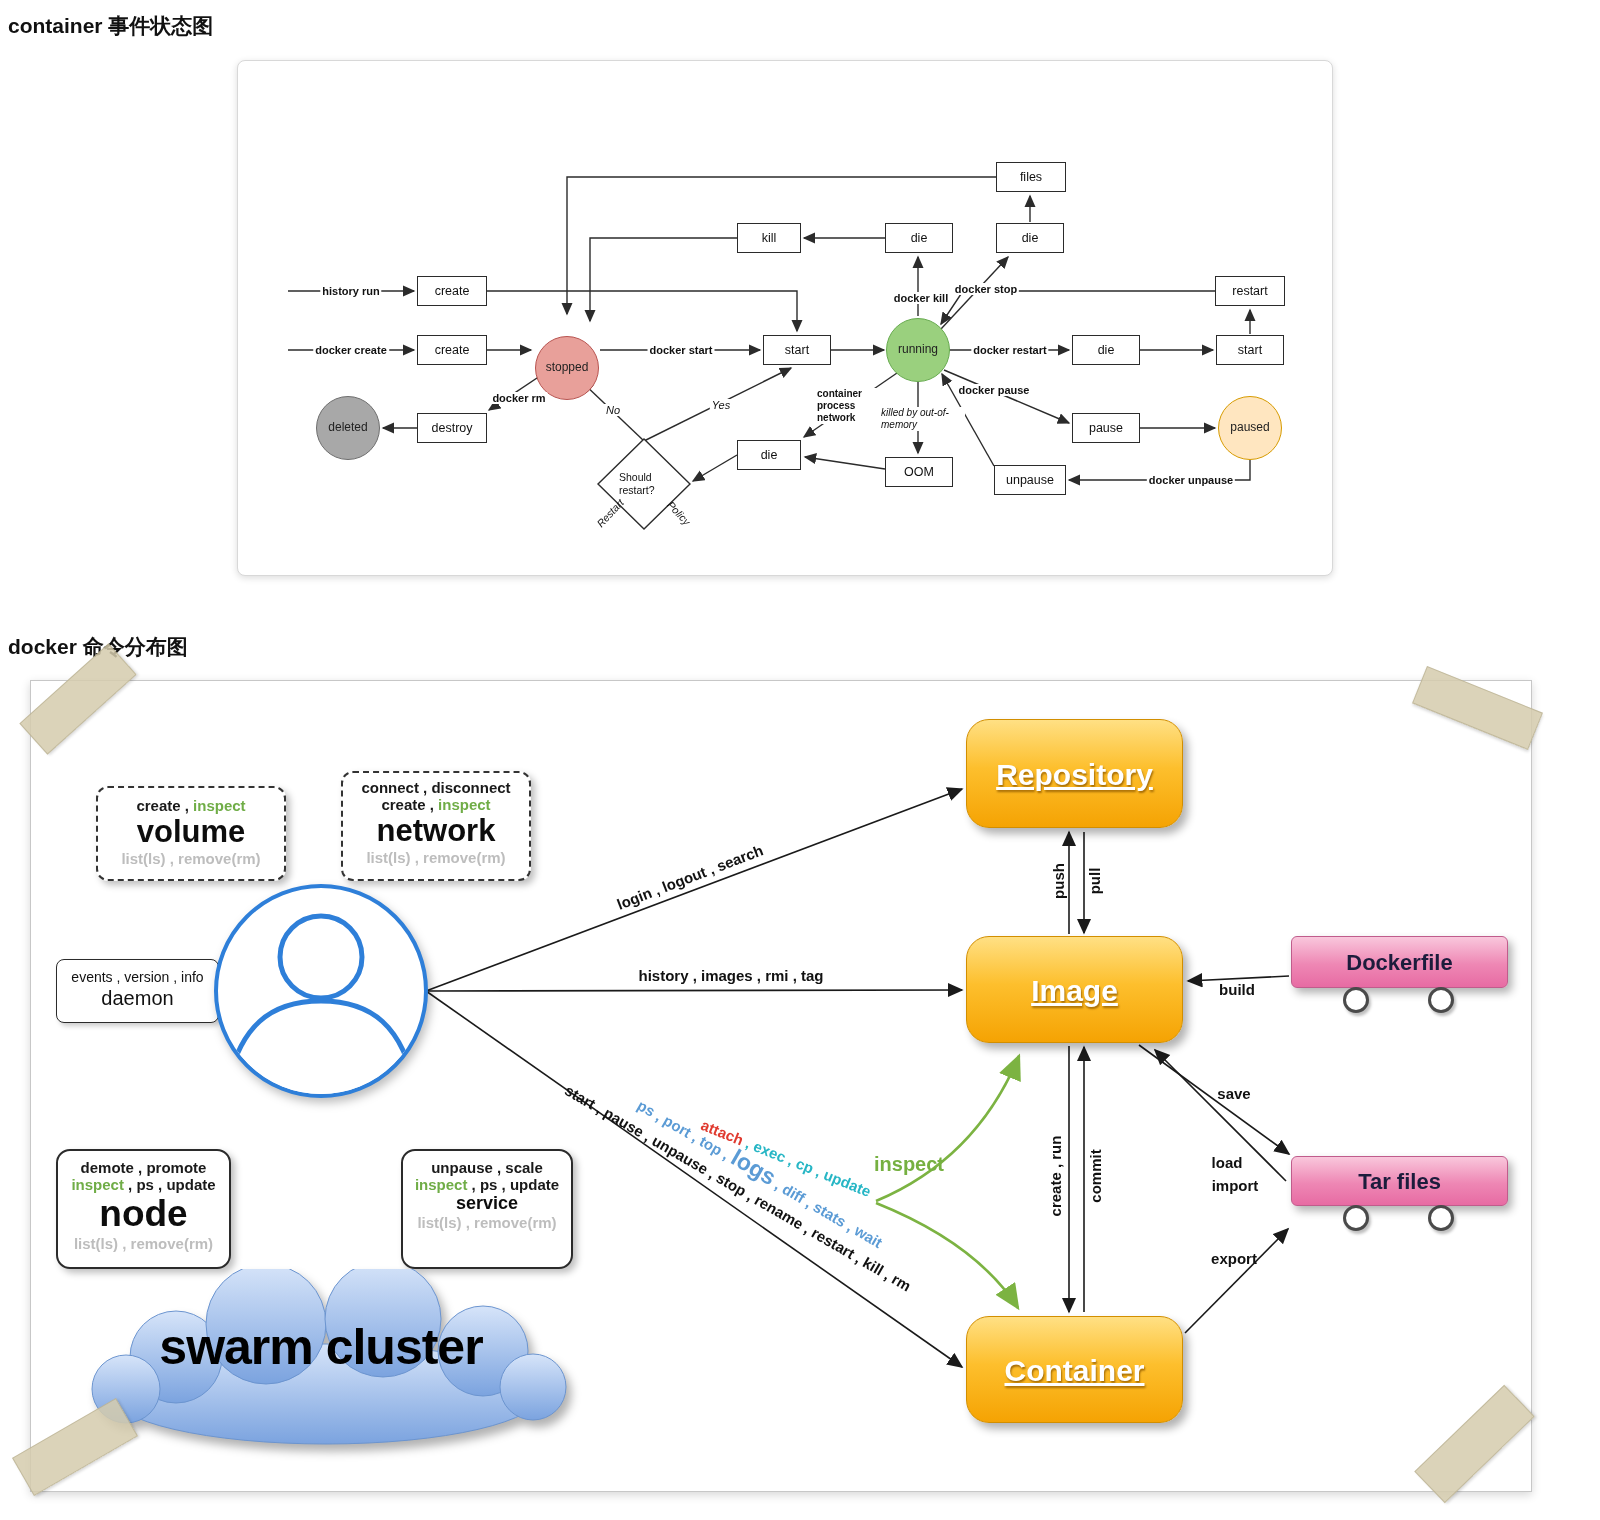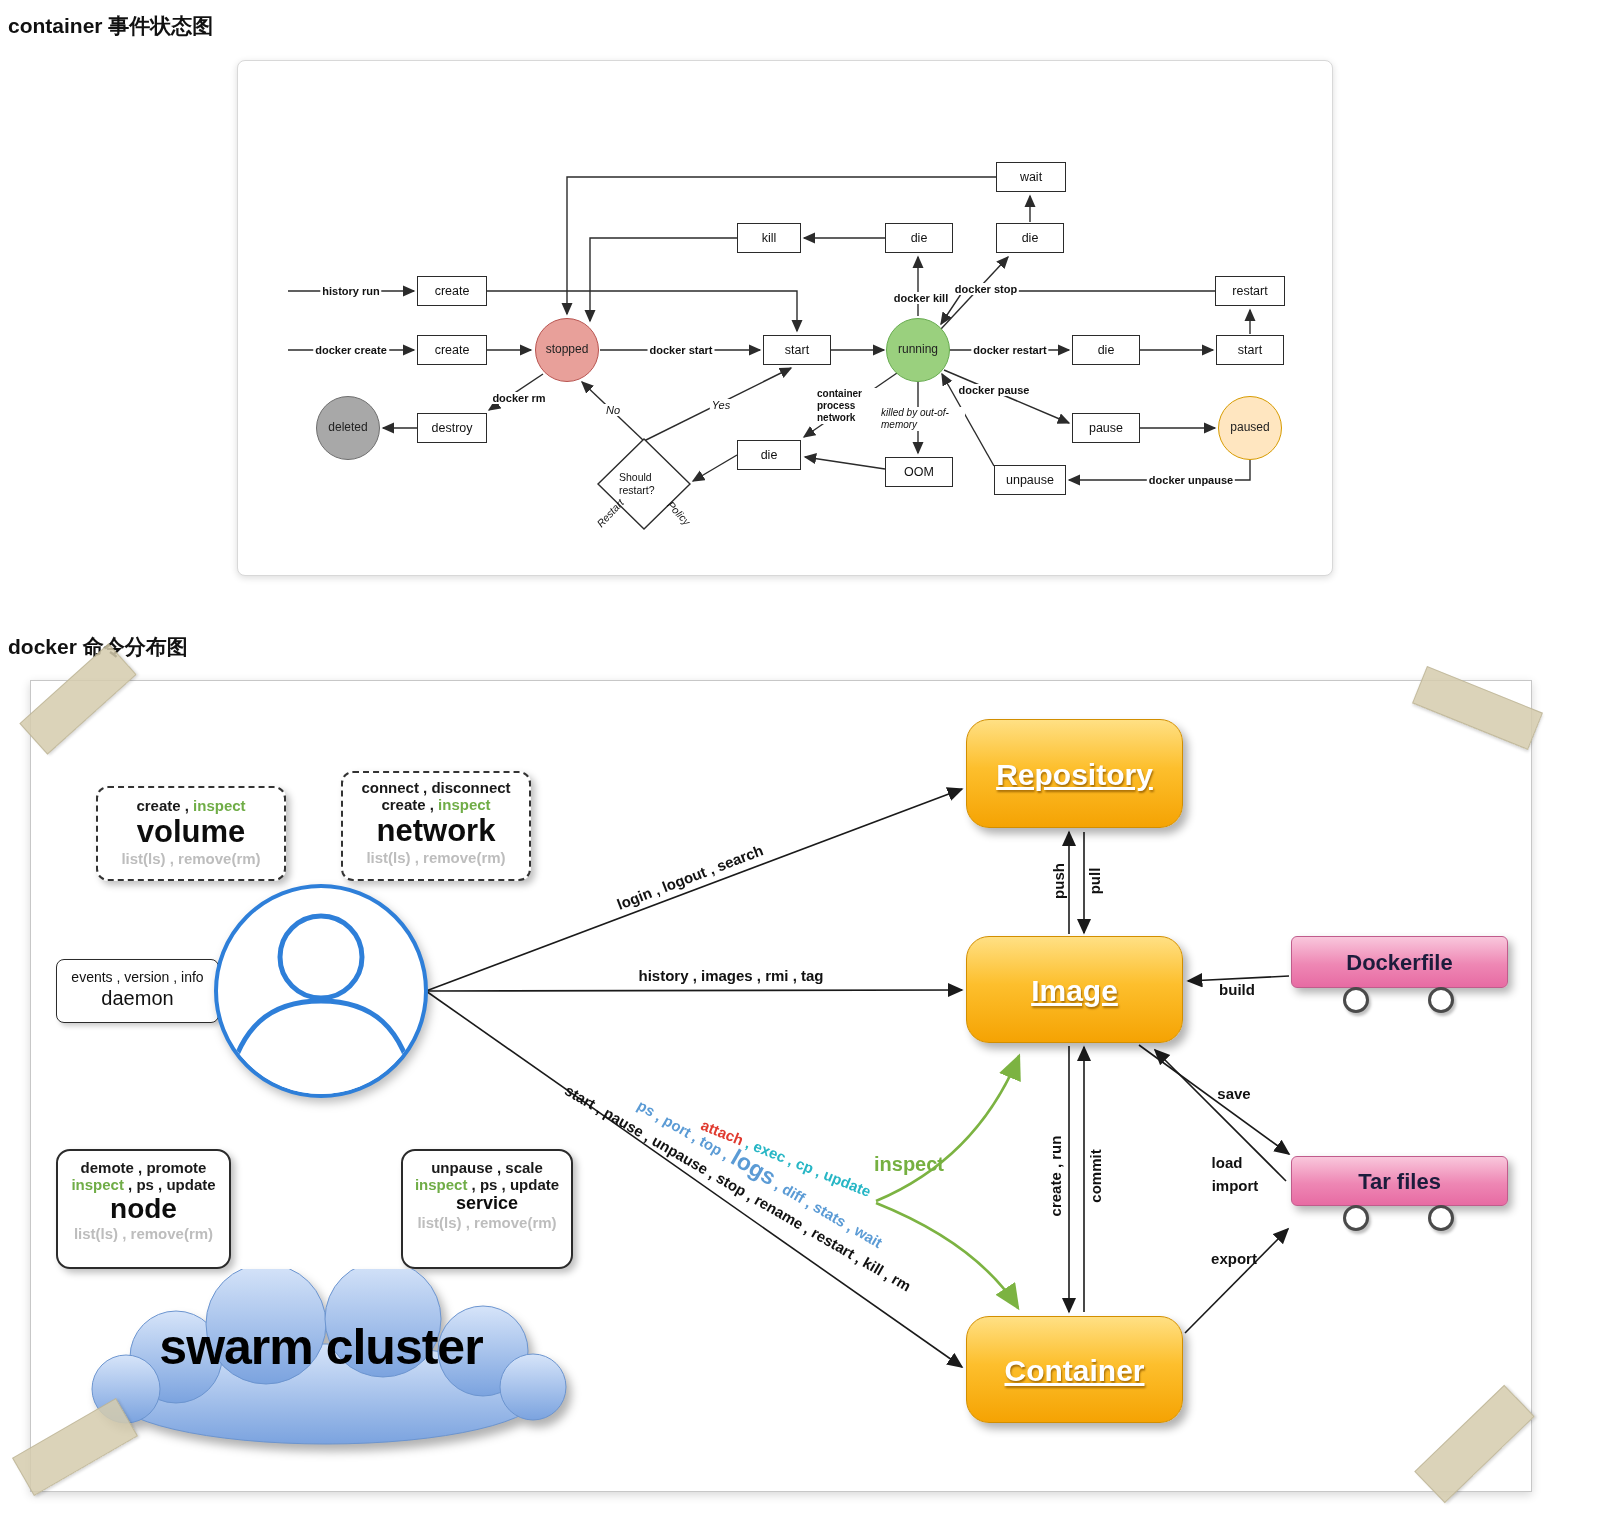--- a/index.html
+++ b/index.html
@@ -83,37 +83,37 @@
         <path d="M647 408 L567 396" marker-end="url(#a1)"></path>
         <path d="M499 394 L455 420" marker-end="url(#a1)"></path>
         <path d="M406 380 L344 321" marker-end="url(#a1)"></path>
         <path d="M406 380 L553 307" marker-end="url(#a1)"></path>
         <path d="M305 313 L251 349" marker-end="url(#a1)"></path>
         <path d="M179 367 H145" marker-end="url(#a1)"></path>
       </g>
       <polygon points="406,378 452,423 406,468 360,423" fill="#ffffff" stroke="#2b2b2b" stroke-width="1.4"></polygon>
     </svg>
 
-    <div class="sbox" style="left:758px;top:101px;width:70px">wait</div>
+    <div class="sbox" style="left:758px;top:101px;width:70px">files</div>
     <div class="sbox" style="left:499px;top:162px;width:64px">kill</div>
     <div class="sbox" style="left:647px;top:162px;width:68px">die</div>
     <div class="sbox" style="left:758px;top:162px;width:68px">die</div>
     <div class="sbox" style="left:179px;top:215px;width:70px">create</div>
     <div class="sbox" style="left:977px;top:215px;width:70px">restart</div>
     <div class="sbox" style="left:179px;top:274px;width:70px">create</div>
     <div class="sbox" style="left:525px;top:274px;width:68px">start</div>
     <div class="sbox" style="left:834px;top:274px;width:68px">die</div>
     <div class="sbox" style="left:978px;top:274px;width:68px">start</div>
     <div class="sbox" style="left:179px;top:352px;width:70px">destroy</div>
     <div class="sbox" style="left:834px;top:352px;width:68px">pause</div>
     <div class="sbox" style="left:499px;top:379px;width:64px">die</div>
     <div class="sbox" style="left:647px;top:396px;width:68px">OOM</div>
     <div class="sbox" style="left:756px;top:404px;width:72px">unpause</div>
 
-    <div class="scirc c-stopped" style="left:297px;top:257px">stopped</div>
+    <div class="scirc c-stopped" style="left:297px;top:275px">stopped</div>
     <div class="scirc c-running" style="left:648px;top:257px">running</div>
     <div class="scirc c-deleted" style="left:78px;top:335px">deleted</div>
     <div class="scirc c-paused" style="left:980px;top:335px">paused</div>
 
     <div class="slbl" style="left:113px;top:230px">history run</div>
     <div class="slbl" style="left:113px;top:289px">docker create</div>
     <div class="slbl" style="left:443px;top:289px">docker start</div>
     <div class="slbl" style="left:683px;top:237px">docker kill</div>
     <div class="slbl" style="left:748px;top:228px">docker stop</div>
     <div class="slbl" style="left:772px;top:289px">docker restart</div>
@@ -188,21 +188,21 @@
       <g clip-path="url(#uc)">
         <path d="M14 218 C 26 142 62 120 110 120 C 158 120 194 142 206 218 Z" fill="#ffffff" stroke="#2e7fd9" stroke-width="5"></path>
         <circle cx="110" cy="76" r="41" fill="#ffffff" stroke="#2e7fd9" stroke-width="5"></circle>
       </g>
     </svg>
 
 
     <div class="cbox solidb" style="left:25px;top:468px;width:175px;height:120px;padding-top:8px">
       <div class="cline">demote , promote</div>
       <div class="cline"><span class="green">inspect</span><span> , ps , update</span></div>
-      <div class="cname" style="font-size:28px">node</div>
+      <div class="cname" style="font-size:37px">node</div>
       <div class="cgray">list(ls) , remove(rm)</div>
     </div>
 
     <div class="cbox solidb" style="left:370px;top:468px;width:172px;height:120px;padding-top:8px">
       <div class="cline">unpause , scale</div>
       <div class="cline"><span class="green">inspect</span><span> , ps , update</span></div>
       <div class="cname" style="font-size:18px">service</div>
       <div class="cgray">list(ls) , remove(rm)</div>
     </div>
 

